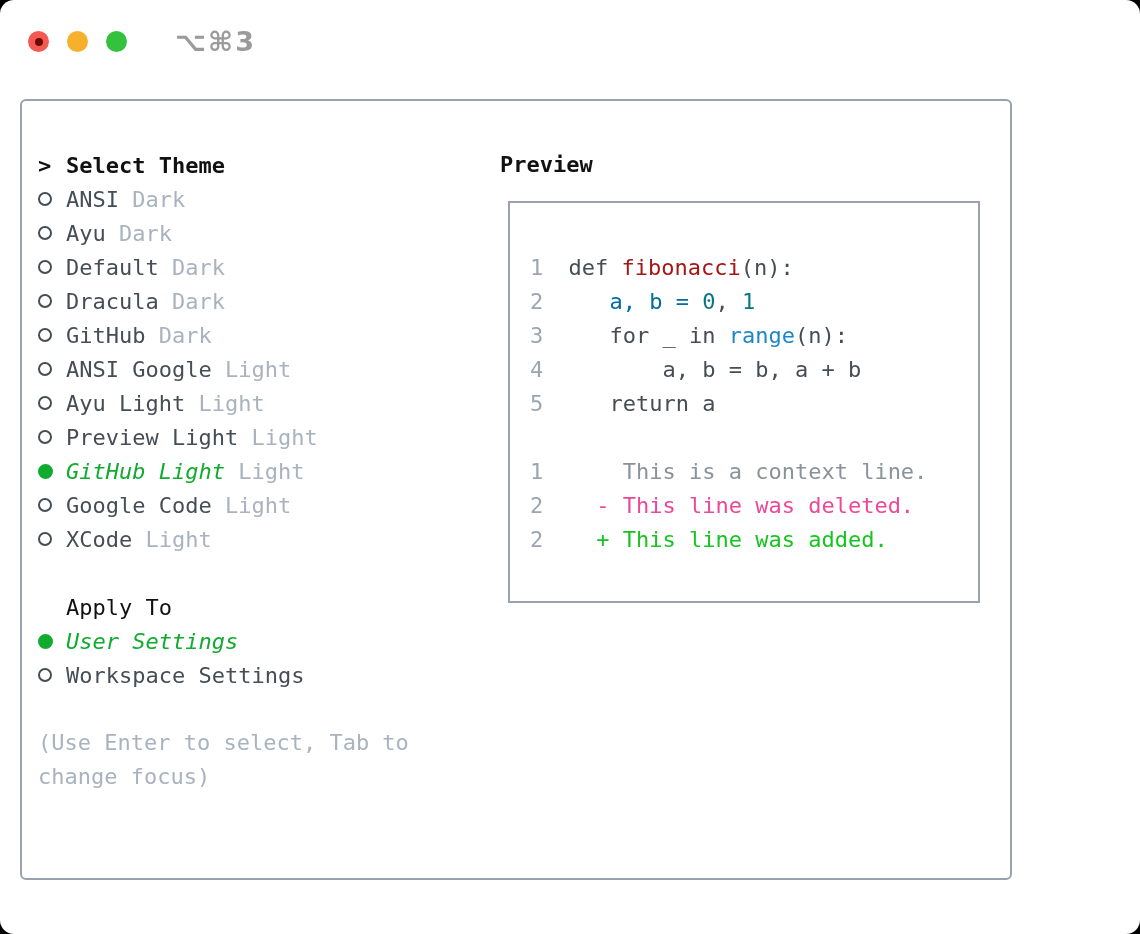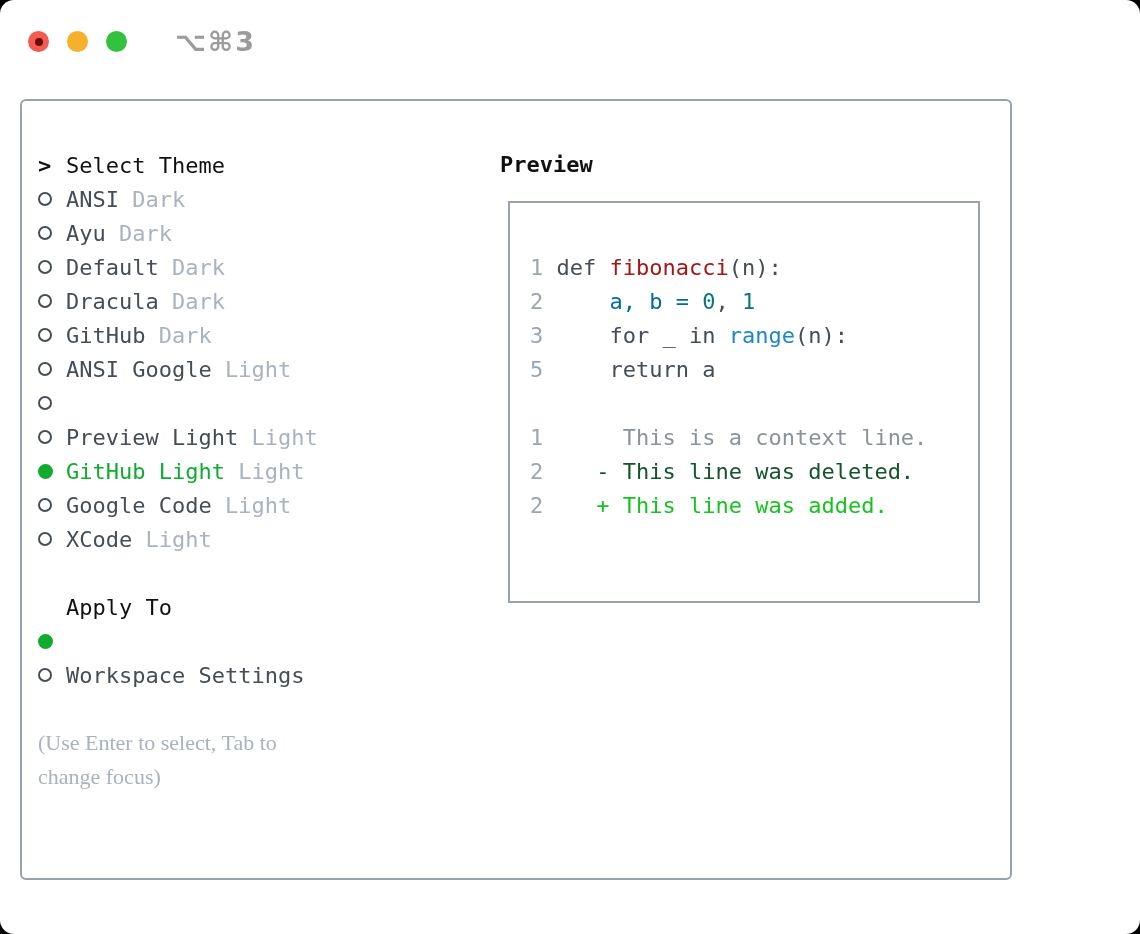--- a/index.html
+++ b/index.html
@@ -32,25 +32,25 @@
   .row{display:flex;align-items:center;height:34px;}
   .spacer{height:34px;}
   .marker{width:28px;display:flex;align-items:center;}
   .prompt-char{color:var(--heading,#111111);font-weight:bold;}
   .radio{width:14px;height:14px;border-radius:50%;
          border:2px solid var(--text,#454d56);box-sizing:border-box;}
   .radio.on{width:15px;height:15px;background:var(--selected-green,#10ab2f);
             border-color:var(--selected-green,#10ab2f);}
   .label{white-space:pre;}
   .name{color:var(--text,#454d56);margin-top:37px;}
-  .item.selected .name{color:var(--selected-green,#10ab2f);}
+  .item.selected .name{color:var(--selected-green,#10ab2f);font-style:italic;}
   .variant{color:var(--muted,#a9b2bf);}
-  .section-title{color:var(--heading,#111111);font-weight:normal;white-space:pre;}
+  .section-title{color:var(--heading,#111111);font-weight:bold;white-space:pre;}
   .sub-title{color:var(--heading,#111111);white-space:pre;}
-  .hint-line{height:34px;line-height:34px;color:var(--muted,#a9b2bf);white-space:pre;font-size:22px;font-family:Liberation Serif, serif;}
+  .hint-line{height:34px;line-height:34px;color:var(--muted,#a9b2bf);white-space:pre;font-size:22px;}
   
   .preview-title{
     position:absolute;left:478px;top:47px;height:34px;line-height:34px;
     font-size:22px;font-weight:bold;color:var(--heading,#111111);
   }
   .preview-box{
     position:absolute;left:486px;top:100px;width:472px;height:402px;
     box-sizing:border-box;border:2px solid var(--border,#98a1ad);background:#fff;
     padding:48px 0 0 20px;overflow:hidden;
   }
@@ -114,20 +114,21 @@
           <div class="row item">
             <span class="marker">
               <span class="radio"></span>
             </span>
             <span class="label"><span class="name">ANSI Google</span><span class="variant"> Light</span></span>
           </div>
           <div class="row item">
             <span class="marker">
               <span class="radio"></span>
             </span>
+            <span class="label"><span class="name">Ayu Light</span><span class="variant"> Light</span></span>
           </div>
           <div class="row item">
             <span class="marker">
               <span class="radio"></span>
             </span>
             <span class="label"><span class="name">Preview Light</span><span class="variant"> Light</span></span>
           </div>
           <div class="row item selected">
             <span class="marker">
               <span class="radio on"></span>
@@ -153,20 +154,21 @@
       <div class="row">
         <span class="marker"></span>
         <span class="sub-title">Apply To</span>
       </div>
 
       <div id="apply-list">
           <div class="row item selected">
             <span class="marker">
               <span class="radio on"></span>
             </span>
+            <span class="label"><span class="name">User Settings</span></span>
           </div>
           <div class="row item">
             <span class="marker">
               <span class="radio"></span>
             </span>
             <span class="label"><span class="name">Workspace Settings</span></span>
           </div>
         </div>
 
       <div class="spacer"></div>
@@ -174,25 +176,26 @@
       <div id="hint">
           <div class="hint-line">(Use Enter to select, Tab to</div>
           <div class="hint-line">change focus)</div>
         </div>
     </div>
 
     <div class="preview-title">Preview</div>
 
     <div class="preview-box">
       <div id="preview-code">
-          <div class="code-line"><span style="color: rgb(154, 165, 178);">1 </span><span style="color: rgb(69, 77, 86);">def </span><span style="color: rgb(163, 22, 22); text-align: center;">fibonacci</span><span style="color: rgb(69, 77, 86);">(n):</span></div>
+          <div class="code-line"><span style="color: rgb(154, 165, 178);">1 </span><span style="color: rgb(69, 77, 86); margin-left: 12px;">def </span><span style="color: rgb(163, 22, 22); text-align: center;">fibonacci</span><span style="color: rgb(69, 77, 86);">(n):</span></div>
           <div class="code-line"><span style="color: rgb(154, 165, 178);">2 </span><span style="color: #0369a1;">    a, b = </span><span style="color: rgb(10, 118, 128);">0</span><span style="color: rgb(69, 77, 86);">, </span><span style="color: rgb(10, 118, 128);">1</span></div>
           <div class="code-line"><span style="color: rgb(154, 165, 178);">3 </span><span style="color: rgb(69, 77, 86);">    for _ in </span><span style="color: rgb(29, 135, 198);">range</span><span style="color: rgb(69, 77, 86);">(n):</span></div>
+          <div class="code-line"><span style="color: rgb(154, 165, 178);">4 </span><span style="color: rgb(69, 77, 86);">        a, b = b, a + b</span></div>
           <div class="code-line"><span style="color: rgb(154, 165, 178);">5 </span><span style="color: rgb(69, 77, 86);">    return a</span></div>
           <div class="code-line"><span style="color: rgb(154, 165, 178);"> </span></div>
           <div class="code-line"><span style="color: rgb(154, 165, 178);">1 </span><span style="color: rgb(138, 146, 155);">     This is a context line.</span></div>
-          <div class="code-line"><span style="color: rgb(154, 165, 178);">2 </span><span style="color: #14532d; text-align: center;">   - This line was deleted.</span></div>
+          <div class="code-line"><span style="color: rgb(154, 165, 178);">2 </span><span style="color: #ec4899; text-align: center;">   - This line was deleted.</span></div>
           <div class="code-line"><span style="color: rgb(154, 165, 178);">2 </span><span style="color: rgb(22, 196, 31);">   + This line was added.</span></div>
         </div>
     </div>
 
   </div>
 </div>
 
 </body></html>

